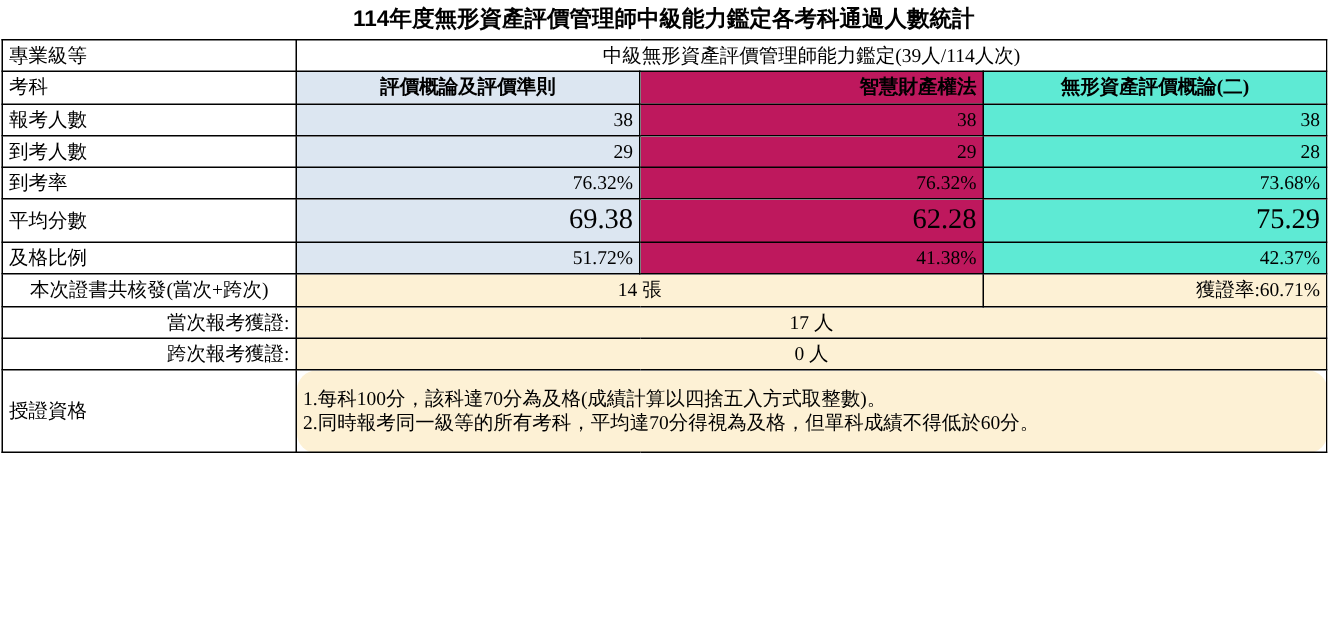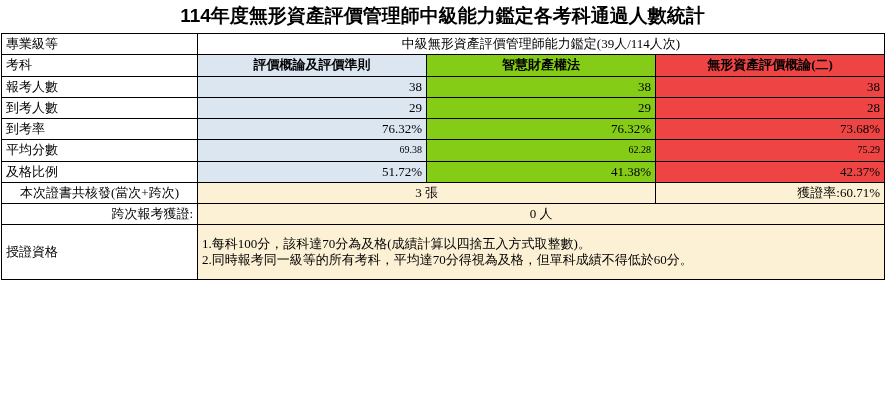--- a/index.html
+++ b/index.html
@@ -14,21 +14,21 @@
     overflow: hidden;
   }
   #sheet {
     width: 885px;
     height: 417px;
     position: relative;
     box-sizing: border-box;
   }
   .title {
     text-align: center;
-    font-size: 19px;
+    font-size: 15px;
     font-weight: bold;
     color: #000;
     padding: 3px 0 4px 0;
     letter-spacing: 0px;
   }
   table.grid {
     border-collapse: collapse;
     table-layout: fixed;
     width: 883px;
     margin: 0 1px;
@@ -45,32 +45,33 @@
     white-space: nowrap;
   }
   .lbl {
     text-align: left;
     background: #ffffff;
   }
   .ctr { text-align: center; }
   .rt  { text-align: right; }
   .lt  { text-align: left; }
   .bold { font-weight: bold; }
-  .big { font-size: 10px; }
+  .big { font-size: 19px; }
   .blue { background: #dce6f1; }
-  .pink { background: #84cc16; }
-  .lblue { background: #ef4444; }
+  .pink { background: #be185d; text-align: right; }
+  .lblue { background: #5eead4; }
   .cream { background: #fdf2d8; }
   .cream2 { background: #fdf1d5; }
   .wrapcell { white-space: normal; }
   .note {
     white-space: normal;
     line-height: 1.55;
     text-align: left;
     padding: 4px 6px;
+    border-radius: 13px;
   }
   .tall { height: 72px; }
 </style>
 </head>
 <body>
 
 <div id="sheet">
 
   <div class="title">114年度無形資產評價管理師中級能力鑑定各考科通過人數統計</div>
 
@@ -127,24 +128,28 @@
       <tr>
         <td class="lbl">及格比例</td>
         <td class="rt blue">51.72%</td>
         <td class="rt pink">41.38%</td>
         <td class="rt lblue">42.37%</td>
       </tr>
 
 
       <tr>
         <td class="ctr">本次證書共核發(當次+跨次)</td>
-        <td class="ctr cream2" colspan="2">3 張</td>
+        <td class="ctr cream2" colspan="2">14 張</td>
         <td class="rt cream2">獲證率:60.71%</td>
       </tr>
 
+      <tr>
+        <td class="rt">當次報考獲證:</td>
+        <td class="ctr cream2" colspan="3">17 人</td>
+      </tr>
 
       <tr>
         <td class="rt">跨次報考獲證:</td>
         <td class="ctr cream2" colspan="3">0 人</td>
       </tr>
 
       <tr>
         <td class="lt" style="height:50px">授證資格</td>
         <td class="note cream2" colspan="3">
           <div>1.每科100分，該科達70分為及格(成績計算以四捨五入方式取整數)。</div>

